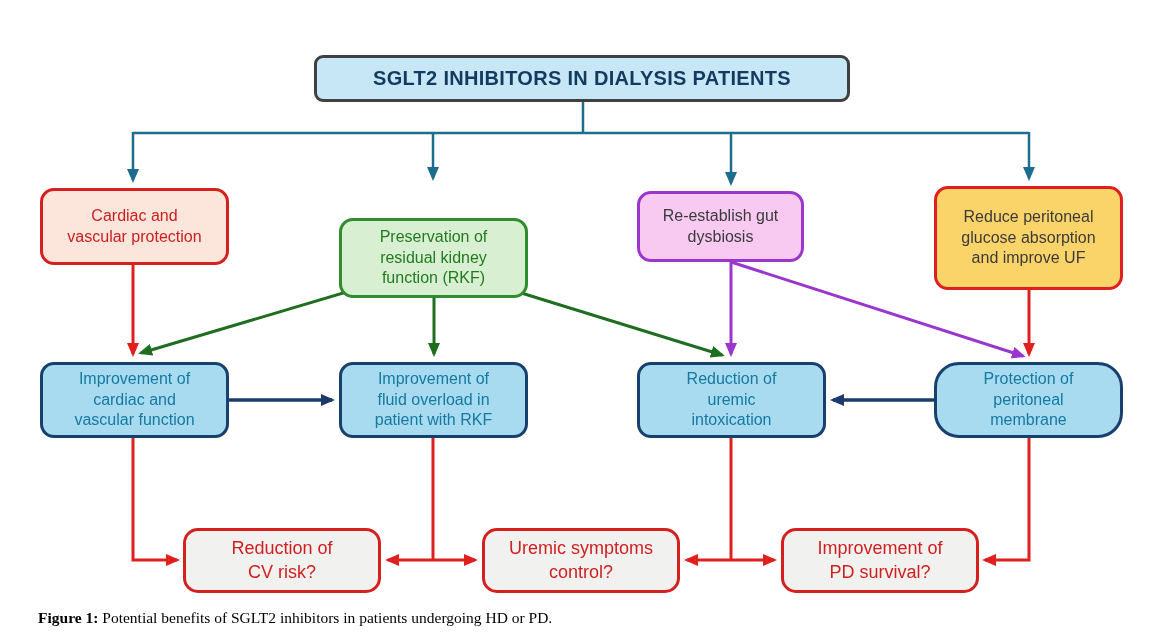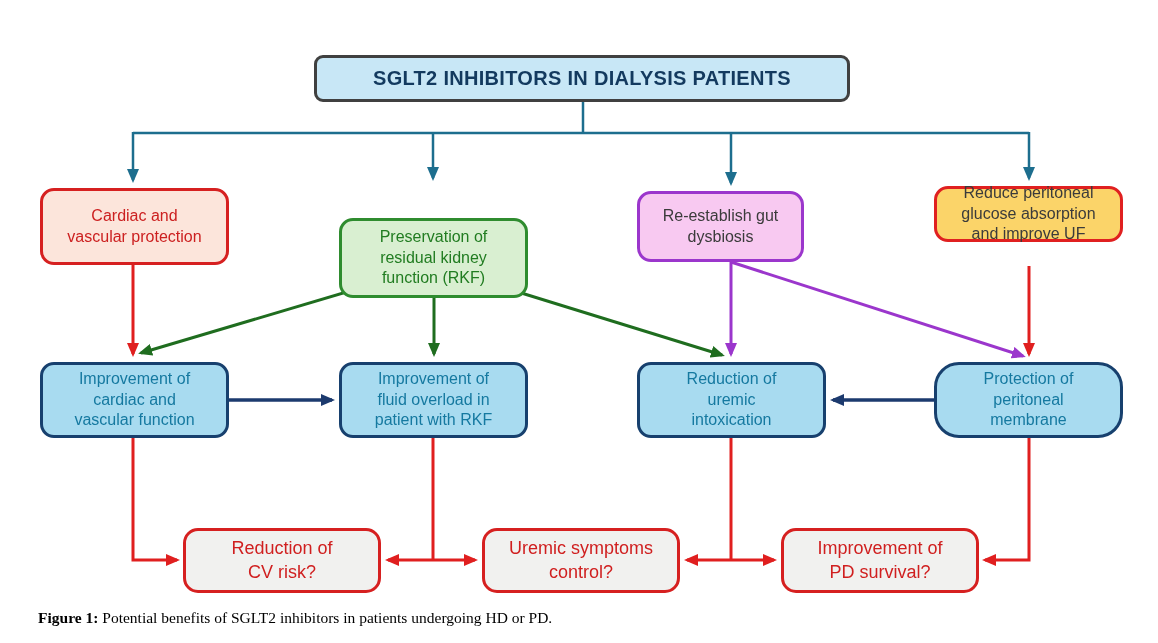--- a/index.html
+++ b/index.html
@@ -16,21 +16,21 @@
   .title-box{
     position:absolute;box-sizing:border-box;left:314px;top:27px;width:536px;height:47px;
     background:#c8e7f6;border:3px solid #404040;border-radius:9px;
     display:flex;align-items:center;justify-content:center;
     color:#133a5f;font-size:20px;font-weight:bold;letter-spacing:.3px;margin-top:28px;
   }
   
   .b-cardio {left:40px; top:188px;width:189px;height:77px;background:#fce5db;border:3px solid #d62020;color:#cc2020;}
   .b-rkf    {left:339px;top:186px;width:189px;height:80px;background:#d9efd1;border:3px solid #2f8c2f;color:#217c21;margin-top:32px;}
   .b-gut    {left:637px;top:191px;width:167px;height:71px;background:#f8c9f1;border:3px solid #9b36cc;color:#3b3b3b;}
-  .b-glucose{left:934px;top:186px;width:189px;height:56px;background:#fbd469;border:3px solid #e02020;color:#3b3b3b;}
+  .b-glucose{left:934px;top:186px;width:189px;height:104px;background:#fbd469;border:3px solid #e02020;color:#3b3b3b;}
   
   .mid{background:#a8dbf0;border:3px solid #17406e;color:#1579a0;width:189px;height:76px;top:362px;}
   .b-cvfunc {left:40px;}
   .b-fluid  {left:339px;}
   .b-uremic {left:637px;}
   .b-membr  {left:934px;border-radius:25px;}
   
   .outcome{background:#f1f1ef;border:3px solid #d62020;color:#d01f1f;width:198px;height:65px;top:528px;font-size:18px;border-radius:15px;}
   .b-cvrisk  {left:183px;}
   .b-symptoms{left:482px;}

